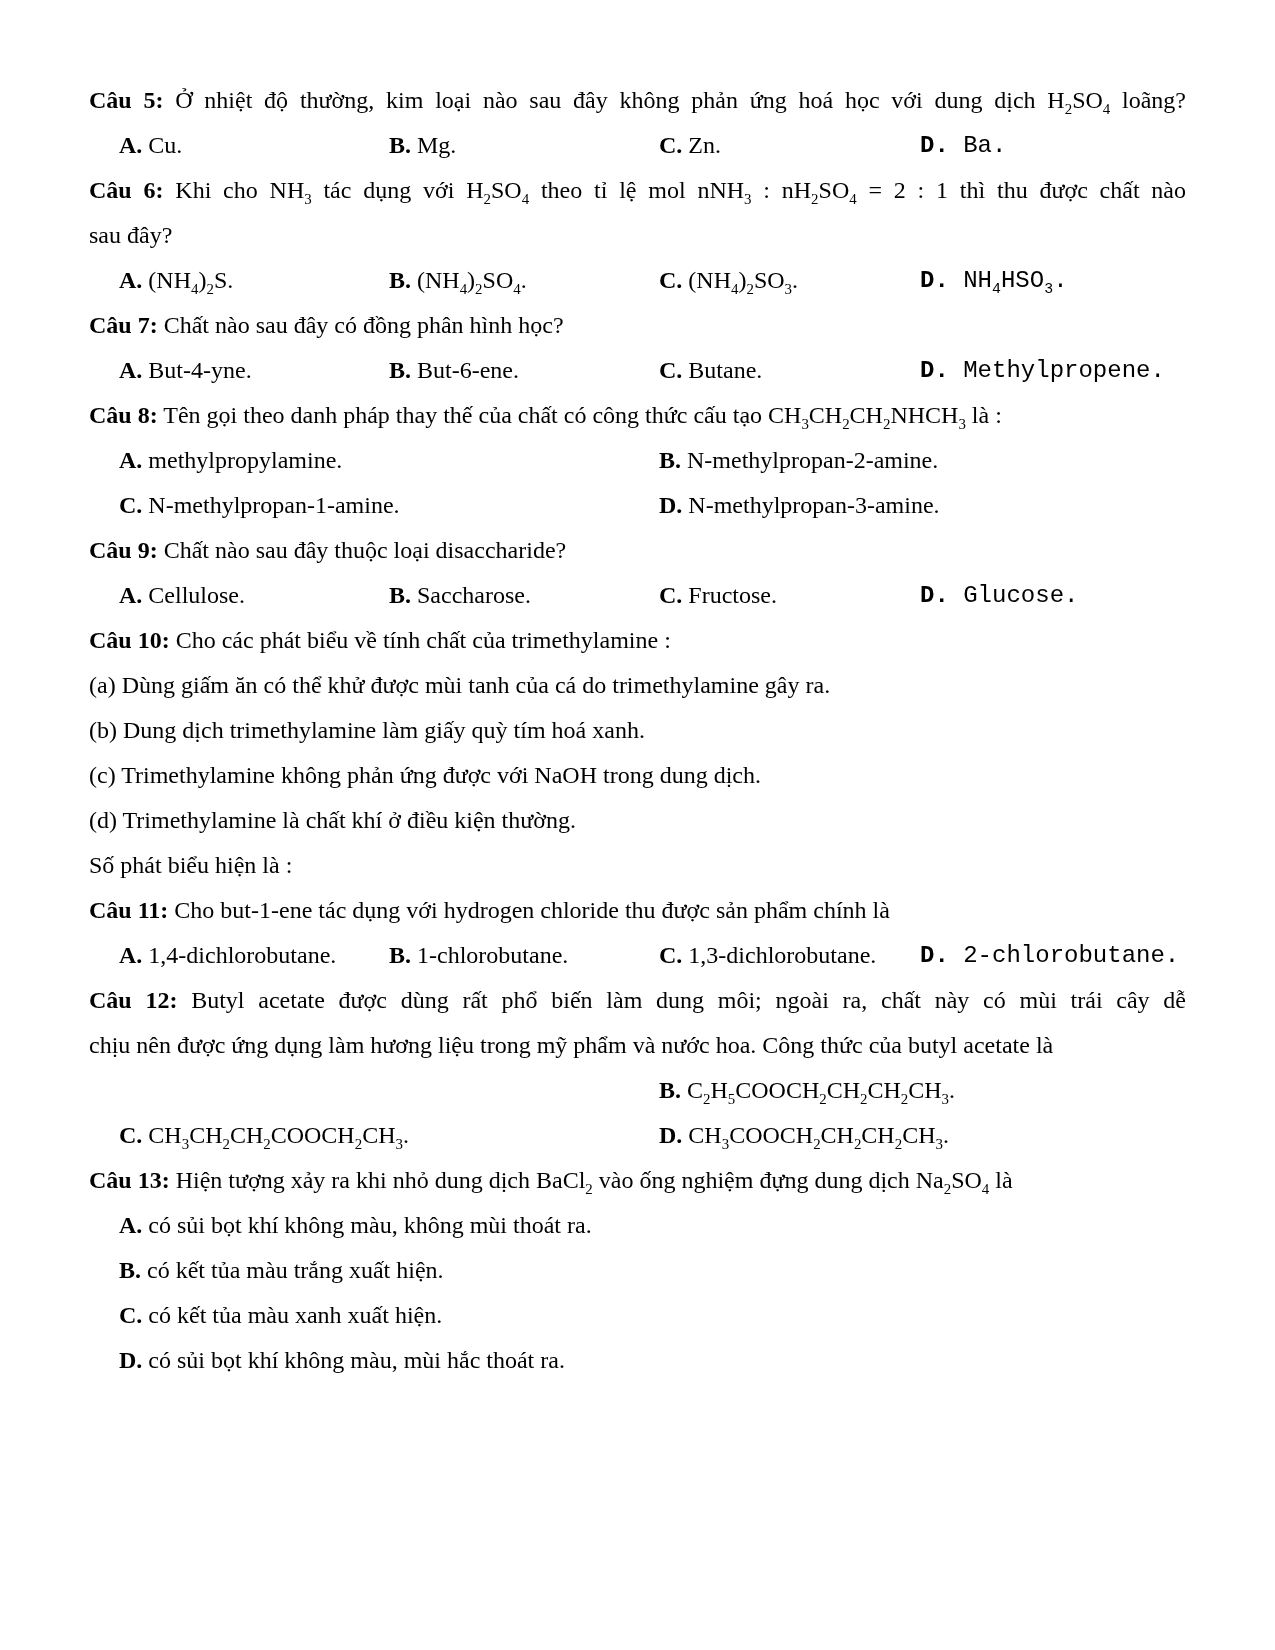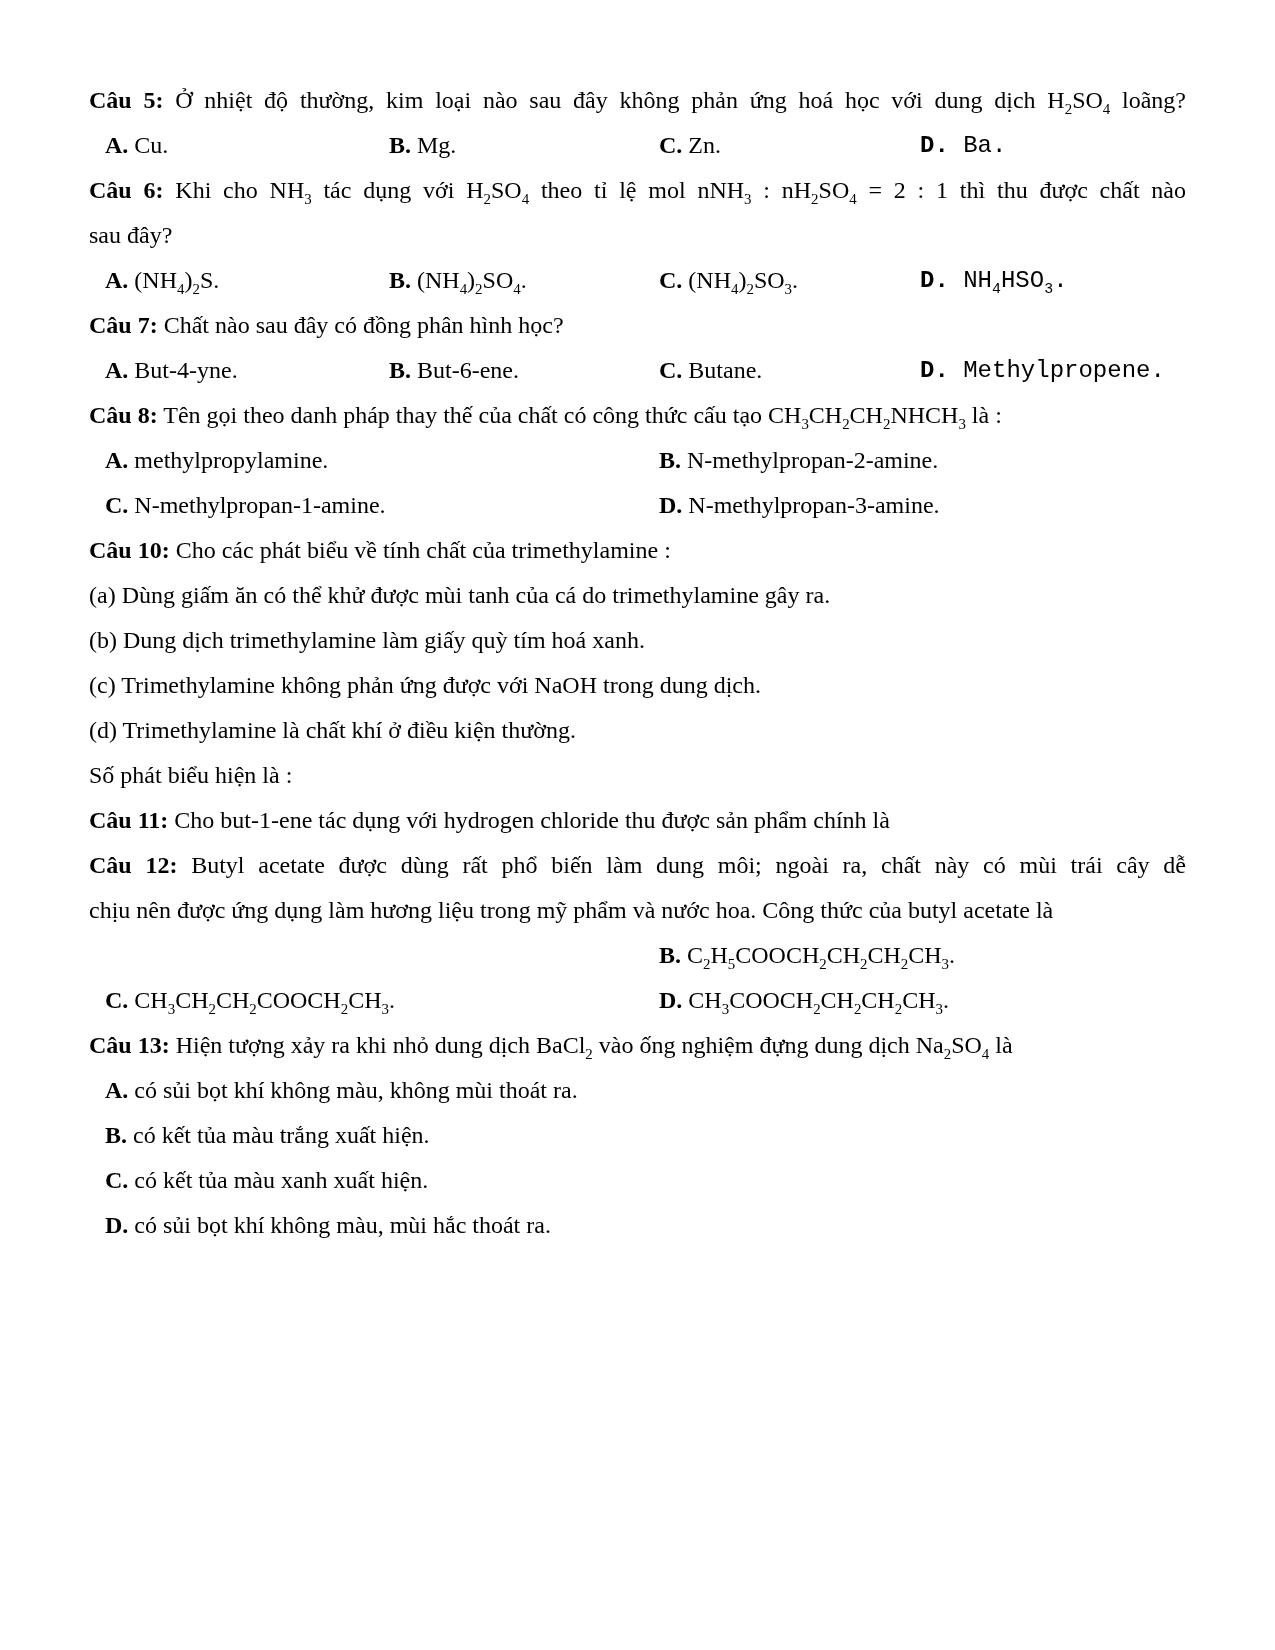--- a/index.html
+++ b/index.html
@@ -21,21 +21,21 @@
   }
   .stretch {
     white-space: normal;
     text-align: justify;
     text-align-last: justify;
     height: 45px;
     line-height: 45px;
   }
   .oprow { position: relative; height: 45px; line-height: 45px; }
   .opt { position: absolute; top: 0; white-space: nowrap; }
-  .c1 { left: 16px; }
+  .c1 { left: 30px; }
   .c2 { left: 300px; }
   .c3 { left: 570px; }
   .c4 { left: 831px; font-family: Liberation Mono, monospace; }
   .qlabel, .olabel { font-weight: bold; }
   sub { font-size: 0.62em; line-height: 0; }
 </style>
 </head>
 <body>
 
 <div class="page">
@@ -91,38 +91,54 @@
       <span class="opt c1"><b class="olabel">A.</b> <span>methylpropylamine.</span></span>
       <span class="opt c3"><b class="olabel">B.</b> <span>N-methylpropan-2-amine.</span></span>
     </div>
     <div class="oprow">
       <span class="opt c1"><b class="olabel">C.</b> <span>N-methylpropan-1-amine.</span></span>
       <span class="opt c3"><b class="olabel">D.</b> <span>N-methylpropan-3-amine.</span></span>
     </div>
   </section>
 
   <section>
+    <div class="line">
+      <b class="qlabel">Câu 9:</b>
+      <span>Chất nào sau đây thuộc loại disaccharide?</span>
+    </div>
+    <div class="oprow">
+      <span class="opt c1"><b class="olabel">A.</b> <span>Cellulose.</span></span>
+      <span class="opt c2"><b class="olabel">B.</b> <span>Saccharose.</span></span>
+      <span class="opt c3"><b class="olabel">C.</b> <span>Fructose.</span></span>
+      <span class="opt c4"><b class="olabel">D.</b> <span>Glucose.</span></span>
+    </div>
   </section>
 
   <section>
     <div class="line">
       <b class="qlabel">Câu 10:</b>
       <span>Cho các phát biểu về tính chất của trimethylamine :</span>
     </div>
     <div class="line"><span>(a) Dùng giấm ăn có thể khử được mùi tanh của cá do trimethylamine gây ra.</span></div>
     <div class="line"><span>(b) Dung dịch trimethylamine làm giấy quỳ tím hoá xanh.</span></div>
     <div class="line"><span>(c) Trimethylamine không phản ứng được với NaOH trong dung dịch.</span></div>
     <div class="line"><span>(d) Trimethylamine là chất khí ở điều kiện thường.</span></div>
     <div class="line"><span>Số phát biểu hiện là :</span></div>
   </section>
 
   <section>
     <div class="line">
       <b class="qlabel">Câu 11:</b>
       <span>Cho but-1-ene tác dụng với hydrogen chloride thu được sản phẩm chính là</span>
+    </div>
+    <div class="oprow">
+      <span class="opt c1"><b class="olabel">A.</b> <span>1,4-dichlorobutane.</span></span>
+      <span class="opt c2"><b class="olabel">B.</b> <span>1-chlorobutane.</span></span>
+      <span class="opt c3"><b class="olabel">C.</b> <span>1,3-dichlorobutane.</span></span>
+      <span class="opt c4"><b class="olabel">D.</b> <span>2-chlorobutane.</span></span>
     </div>
   </section>
 
   <section>
     <div class="line stretch">
       <b class="qlabel">Câu 12:</b>
       <span>Butyl acetate được dùng rất phổ biến làm dung môi; ngoài ra, chất này có mùi trái cây dễ</span>
     </div>
     <div class="line">
       <span>chịu nên được ứng dụng làm hương liệu trong mỹ phẩm và nước hoa. Công thức của butyl acetate là</span>

